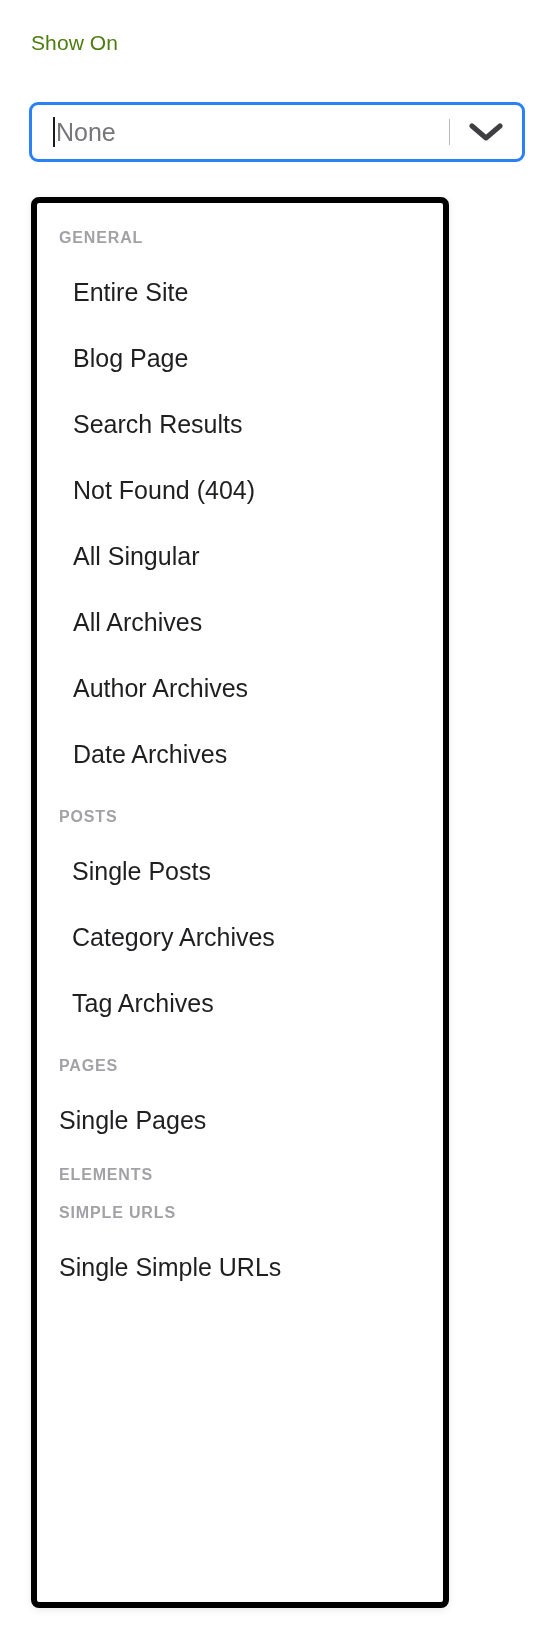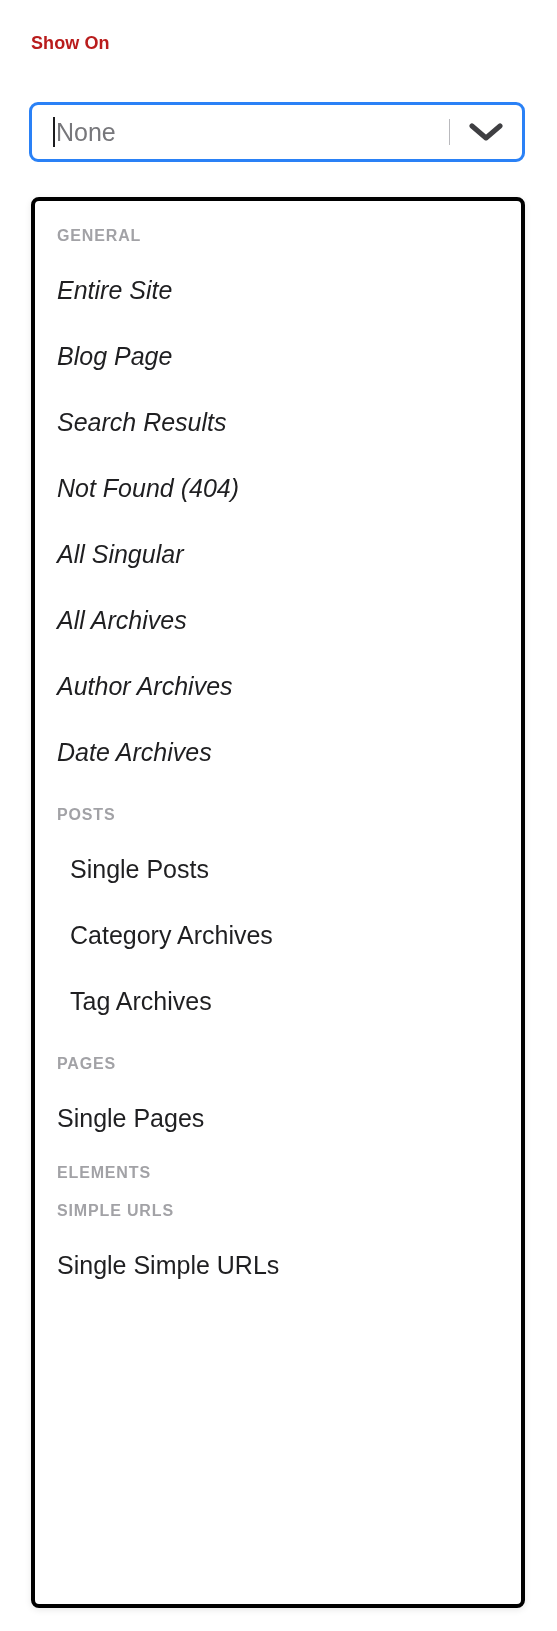--- a/index.html
+++ b/index.html
@@ -15,23 +15,23 @@
     -webkit-font-smoothing: antialiased;
     overflow: hidden;
     position: relative;
   }
 
   
   .field-label {
     position: absolute;
     left: 31px;
     top: 29px;
-    font-size: 18px;
-    font-weight: 700;
-    color: #b91c1c;
+    font-size: 21px;
+    font-weight: 400;
+    color: #4d7c0f;
     letter-spacing: 0.1px;
     line-height: 28px;
   }
 
   
   .select-control {
     position: absolute;
     left: 29px;
     top: 102px;
     width: 496px;
@@ -81,25 +81,25 @@
   }
   .chevron-svg {
     display: block;
   }
 
   
   .dropdown-panel {
     position: absolute;
     left: 31px;
     top: 197px;
-    width: 494px;
+    width: 418px;
     height: 1411px;
     box-sizing: border-box;
     background: #ffffff;
-    border: 4px solid #000000;
+    border: 6px solid #000000;
     border-radius: 8px;
     box-shadow: 0 2px 7px rgba(0,0,0,0.09);
     overflow: hidden;
   }
   .dropdown-list {
     list-style: none;
     margin: 0;
     padding: 0;
   }
   .group-header {
@@ -154,21 +154,21 @@
         <path d="M3 4 L17 16 L31 4" stroke="#3f3f42" stroke-width="5" stroke-linecap="round" stroke-linejoin="round" fill="none"></path>
       </svg>
     </span>
   </div>
 </div>
 
 <div class="dropdown-panel">
   <ul class="dropdown-list">
 
     <li class="group-header group-general">GENERAL</li>
-    <li class="group-body" style="display:block;padding:0;margin:0;font-style:italic;">
+    <li class="group-body" style="display:block;padding:0;margin:14px;">
       <div class="option-item">Entire Site</div>
       <div class="option-item">Blog Page</div>
       <div class="option-item">Search Results</div>
       <div class="option-item">Not Found (404)</div>
       <div class="option-item">All Singular</div>
       <div class="option-item">All Archives</div>
       <div class="option-item">Author Archives</div>
       <div class="option-item">Date Archives</div>
     </li>
 

